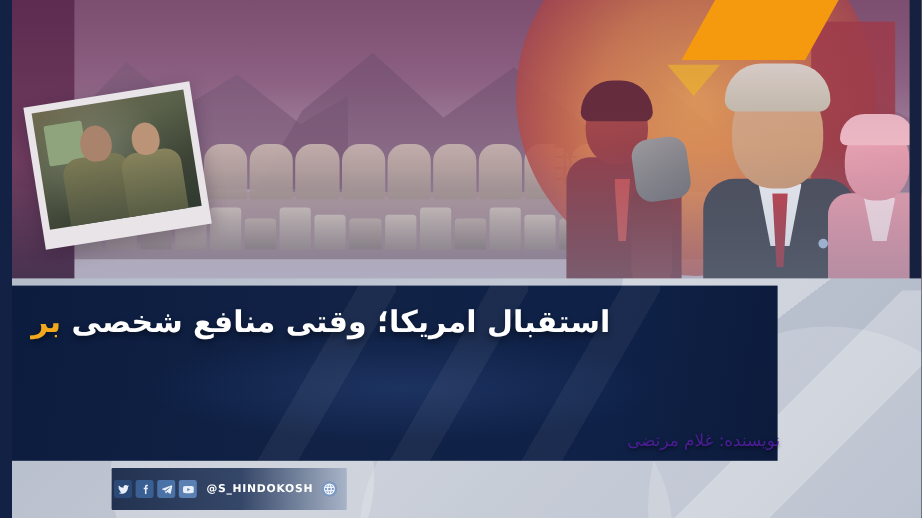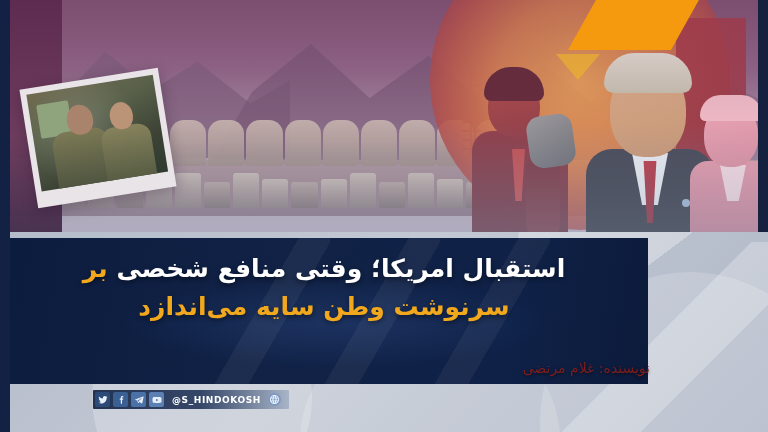--- a/index.html
+++ b/index.html
@@ -208,46 +208,46 @@
   .hp-chev.c1{left:210px;}
   .hp-chev.c2{left:320px;}
   .hp-chev.c3{left:430px;}
   .hp-glow{
     position:absolute;left:120px;top:40px;width:430px;height:90px;
     background:radial-gradient(ellipse at center, rgba(70,110,190,.22), transparent 70%);
   }
 
   .headline{
     position:absolute;left:0;right:0;top:12px;
-    text-align:center;
+    text-align:left;
     direction:rtl;
     padding:0 26px;
     box-sizing:border-box;
     color:#ffffff;
     font-size:25px;
     font-weight:bold;
     line-height:1.52;
     letter-spacing:0;
     text-shadow:0 2px 5px rgba(0,0,0,.45);
   }
   .headline .accent{color:#f2a81d;}
 
   .author{
     position:absolute;right:118px;top:360px;
     direction:rtl;
-    color:#7f1d1d;
+    color:#4c1d95;
     font-size:14px;
     letter-spacing:.3px;
     text-shadow:0 1px 3px rgba(0,0,0,.5);
     z-index:6;
   }
 
   
   .footer-bar{
-    position:absolute;left:93px;top:390px;height:19px;
+    position:absolute;left:93px;top:390px;height:35px;
     display:flex;align-items:center;
     direction:ltr;
     background:linear-gradient(90deg,rgba(20,36,68,.92) 0%, rgba(28,48,86,.86) 55%, rgba(120,140,172,.45) 100%);
     padding:0 8px 0 2px;
     border-radius:1px;
   }
   .soc{
     width:15px;height:15px;margin-right:3px;
     display:flex;align-items:center;justify-content:center;
     border-radius:2px;
@@ -397,21 +397,20 @@
   <div class="headline-panel">
     <div class="hp-glow"></div>
     <div class="hp-chev c1"></div>
     <div class="hp-chev c2"></div>
     <div class="hp-chev c3"></div>
 
     <div class="headline">
       <span>استقبال امریکا؛ وقتی منافع شخصی</span>
       <span class="accent">بر</span>
       <br>
-      <span class="accent">سرنوشت وطن سایه می‌اندازد</span>
     </div>
   </div>
 
   <div class="author">نویسنده: غلام مرتضی</div>
 
   <div class="left-edge"></div>
 
   <div class="footer-bar">
     <a class="soc tw">
       <svg viewBox="0 0 24 24">

